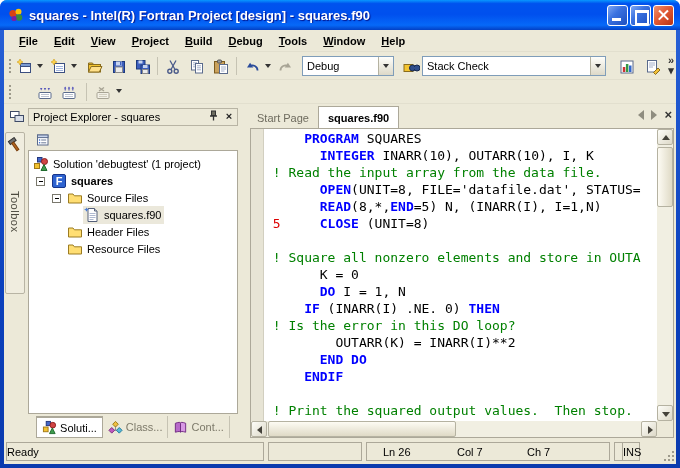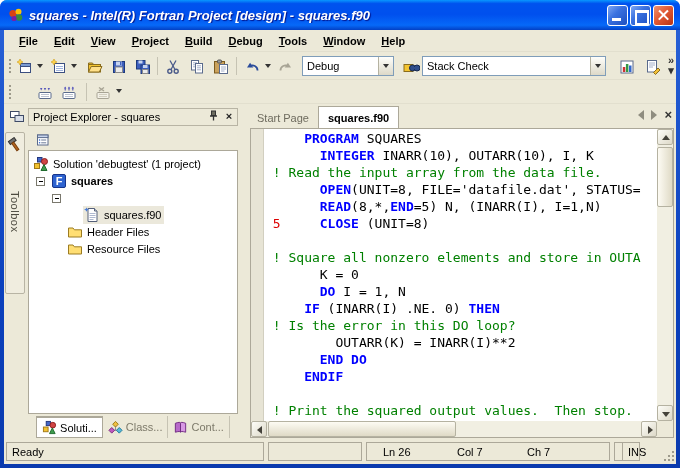--- a/index.html
+++ b/index.html
@@ -7,21 +7,21 @@
     font-family:"Liberation Sans", sans-serif; font-size:11px; color:#000; }
 
   .window { position:absolute; left:0; top:0; width:680px; height:468px;
     background:linear-gradient(180deg,#2A63D8 0%,#0B41BE 60%,#0A3AAE 100%);
     border-radius:7px 7px 0 0; }
 
   
   .titlebar { position:absolute; left:0; top:0; right:0; height:30px;
     border-radius:7px 7px 0 0;
     background:linear-gradient(180deg,#0997FF 0%,#0053EE 12%,#0050EE 48%,#0669F8 84%,#0340C4 100%);
-    display:flex; align-items:center;font-style:italic; }
+    display:flex; align-items:center; }
   .app-icon { width:16px; height:16px; margin:0 5px 0 8px; }
   .title-text { color:#fff; font-size:13px; font-weight:bold;
     text-shadow:1px 1px 1px #00138C; white-space:nowrap; overflow:hidden; flex:1; }
   .win-buttons { display:flex; gap:2px; margin-right:6px; }
   .wbtn { position:relative; width:21px; height:21px; border:1px solid #fff; border-radius:3px; }
   .wbtn.minb, .wbtn.maxb { background:linear-gradient(135deg,#7DA7F4 0%,#3B72E0 40%,#1E50C0 100%); }
   .wbtn.closeb { background:linear-gradient(135deg,#F0926F 0%,#E25A35 45%,#B93312 100%); }
   .wbtn.minb::after { content:""; position:absolute; left:4px; bottom:4px; width:9px; height:3px; background:#fff; }
   .wbtn.maxb::after { content:""; position:absolute; left:4px; top:4px; width:10px; height:10px;
     border:2px solid #fff; border-top-width:3px; }
@@ -128,21 +128,21 @@
     border-top:4px solid transparent; border-bottom:4px solid transparent; border-left:5px solid #44423A; }
   .vthumb { position:absolute; left:0; top:18px; width:16px; height:60px;
     background:linear-gradient(90deg,#FDFBF3,#DFDAC6); border:1px solid #B5B2A1; border-radius:2px; }
   .hthumb { position:absolute; left:17px; top:0; width:188px; height:16px;
     background:linear-gradient(180deg,#FDFBF3,#DFDAC6); border:1px solid #B5B2A1; border-radius:2px; }
   .sbcorner { position:absolute; right:0; bottom:0; width:16px; height:16px; background:#ECE9D8; }
 
   
   .statusbar { position:absolute; left:0; right:0; bottom:0; height:24px; background:#ECE9D8; }
   .spanel { position:absolute; top:2px; height:19px; border:1px solid #ACA899;
-    display:flex; align-items:center; padding-left:5px; background:#ECE9D8; }
+    display:flex; align-items:center; background:#ECE9D8; }
   .grip2 { position:absolute; right:1px; bottom:2px; width:13px; height:13px; }
   .grip2::after { content:""; position:absolute; right:1px; bottom:1px; width:2px; height:2px;
     background:#9D9A8B;
     box-shadow:-4px 0 #9D9A8B,-8px 0 #9D9A8B,0 -4px #9D9A8B,-4px -4px #9D9A8B,0 -8px #9D9A8B; }
 </style>
 </head>
 <body>
 
 <div class="window">
 
@@ -372,20 +372,26 @@
           </div>
           <span class="expander" style="left:7px; top:26px"></span>
           <div class="trow" style="left:22px; top:21px">
             <svg width="16" height="16" viewBox="0 0 16 16">
               <rect x="1.5" y="1.5" width="13" height="13" rx="1.5" fill="#2E63D0" stroke="#16348C"></rect>
               <text x="8" y="12" font-size="11" font-weight="bold" fill="#fff" text-anchor="middle" font-family="Liberation Sans, sans-serif">F</text>
             </svg>
             <span class="bold">squares</span>
           </div>
           <span class="expander" style="left:23px; top:43px"></span>
+          <div class="trow" style="left:38px; top:38px">
+            <svg width="16" height="16" viewBox="0 0 16 16">
+              <path d="M1.5 4 H6 l1.4 1.8 h7.1 V13 H1.5 Z" fill="#FFDE73" stroke="#9C7C22"></path>
+            </svg>
+            <span>Source Files</span>
+          </div>
           <div class="trow" style="left:54px; top:55px">
             <span class="sel-row">
               <svg width="16" height="16" viewBox="0 0 16 16" style="margin-right:4px">
                 <path d="M4 1.5 H10.5 L13 4 V14.5 H4 Z" fill="#fff" stroke="#55607A"></path>
                 <path d="M10.5 1.5 V4 H13" fill="#D8DEE8" stroke="#55607A"></path>
                 <path d="M5.5 6.5 h6 M5.5 8.5 h6 M5.5 10.5 h6 M5.5 12.5 h4" stroke="#9AA7C4" stroke-width="0.8"></path>
                 <polygon points="2.5,0.5 3.3,2 5,2.6 3.3,3.2 2.5,4.7 1.7,3.2 0,2.6 1.7,2" fill="#4A7CD6"></polygon>
               </svg>
               <span>squares.f90</span>
             </span>

